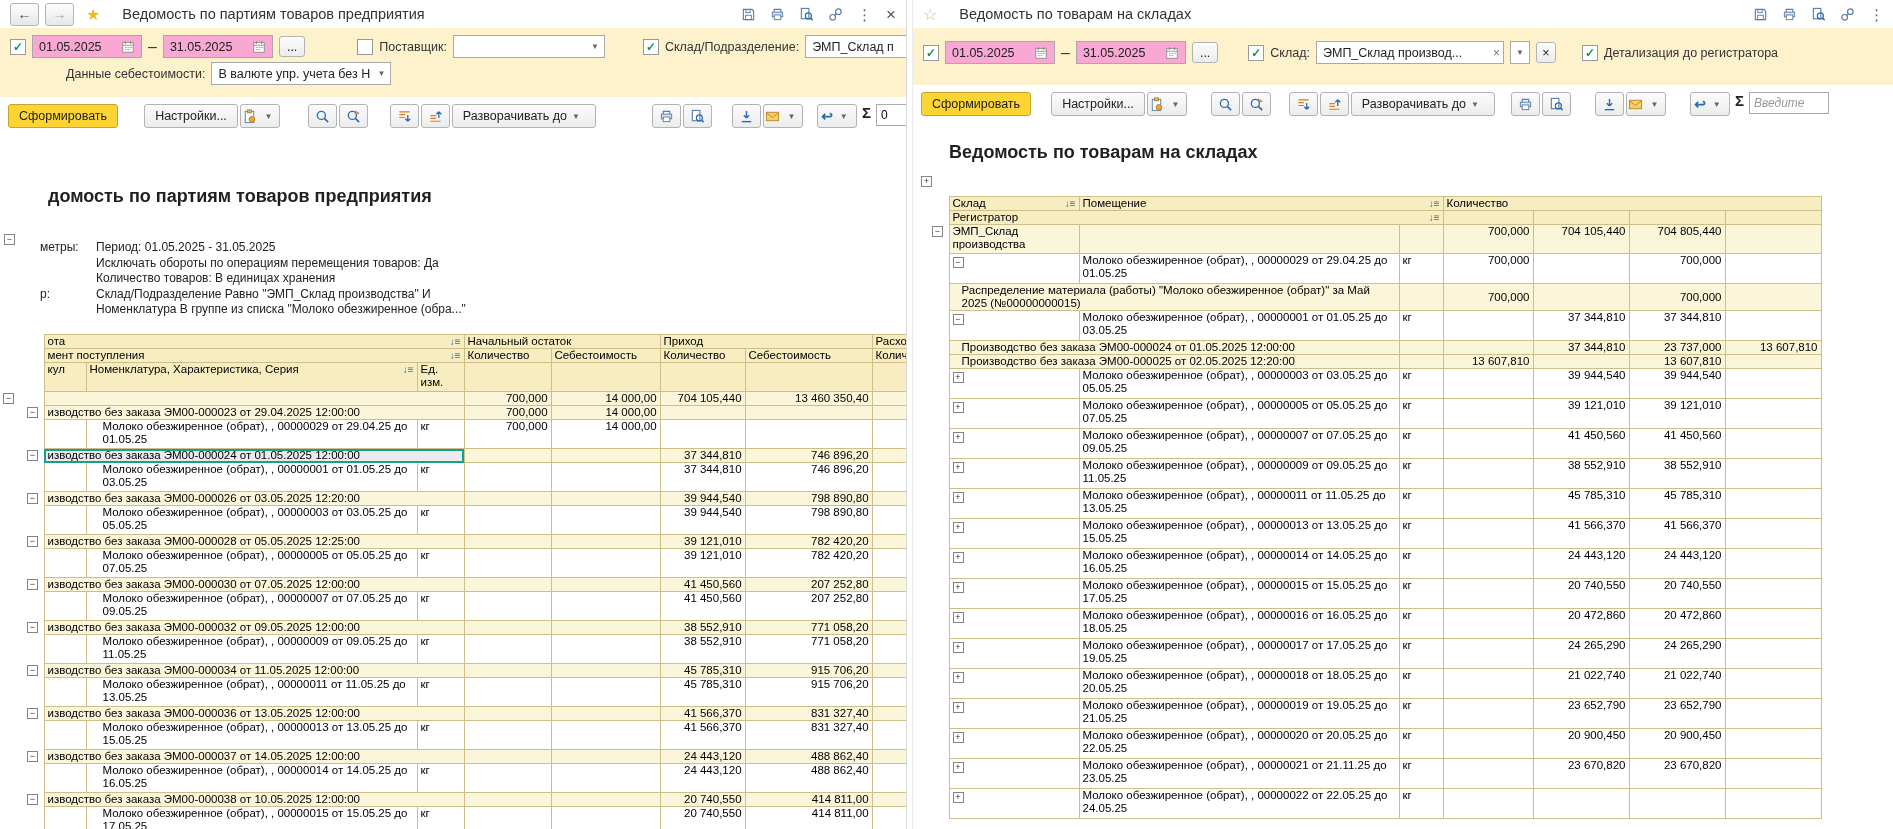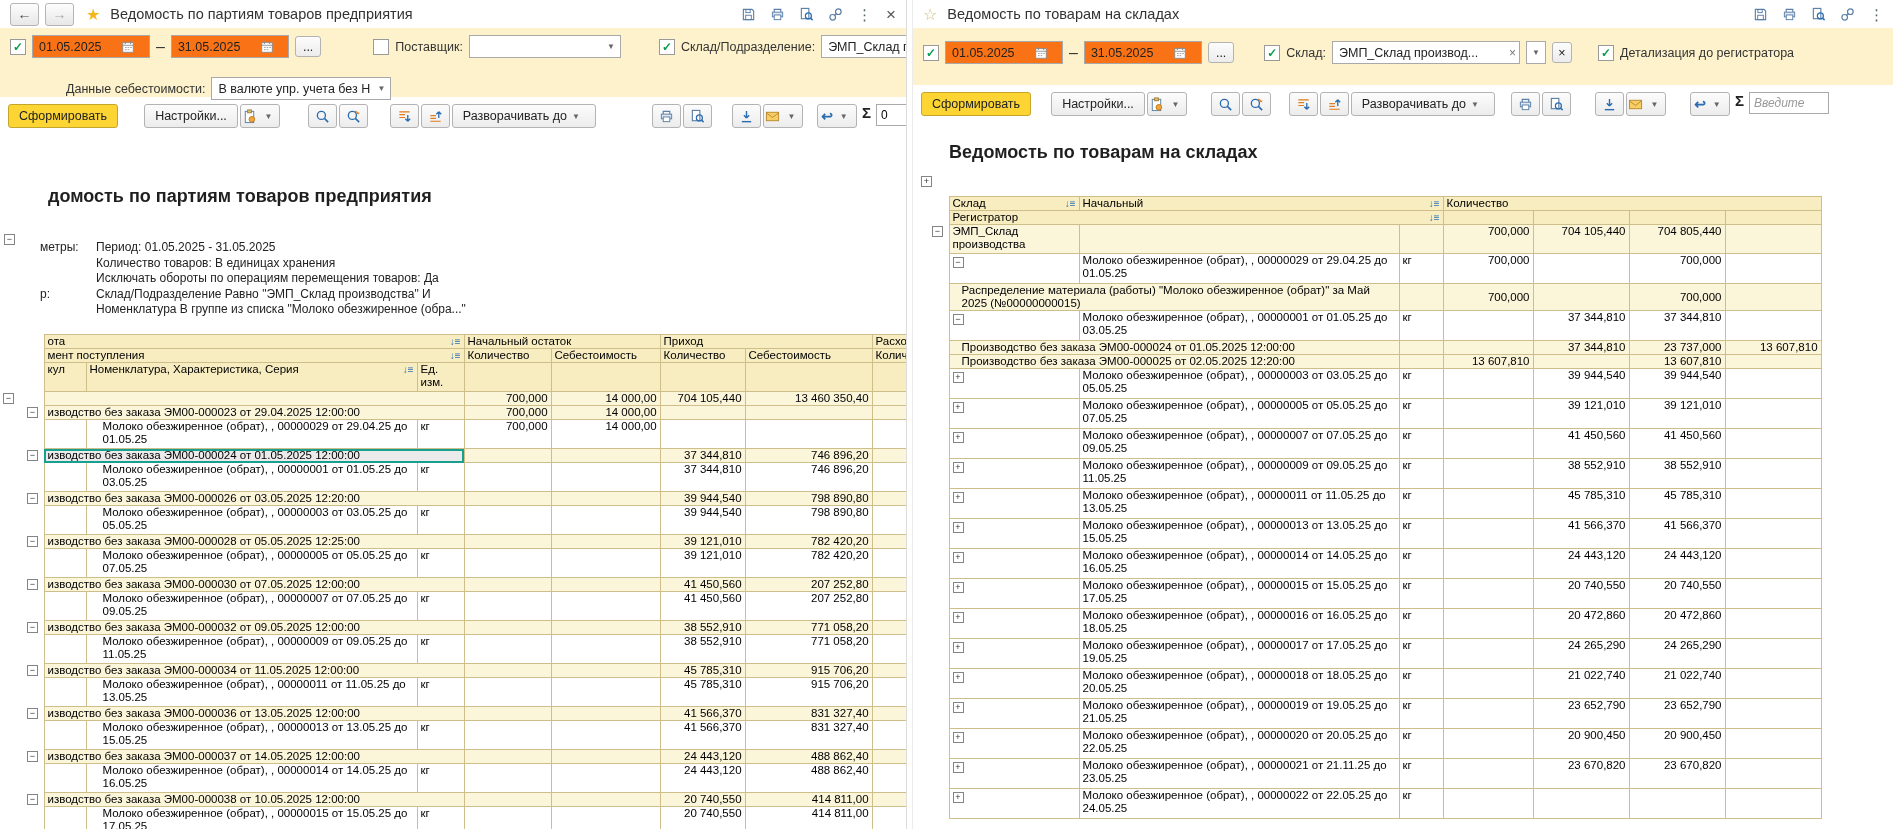--- a/index.html
+++ b/index.html
@@ -11,37 +11,37 @@
 
   
   .titlebar{height:28px;display:flex;align-items:center;gap:6px;padding:0 10px;background:#fff}
   .navbtn{width:27px;height:21px;border:1px solid #b5b5b5;border-radius:3px;
           background:linear-gradient(#fdfdfd,#e7e7e7);display:inline-flex;align-items:center;
           justify-content:center;color:#444;font-size:14px;cursor:pointer}
   .navbtn.fwd{color:#a8a8a8}
   .star{font-size:16px;margin-left:6px}
   .star.filled{color:#f5b81c}
   .star.outline{color:#cdbd76}
-  .wtitle{font-size:14.5px;color:#333;margin-left:4px;white-space:nowrap}
+  .wtitle{font-size:14.5px;color:#333;margin-left:16px;white-space:nowrap}
   .tb-icons{margin-left:auto;display:flex;align-items:center;gap:14px}
   .dots{font-size:15px;color:#566;cursor:pointer;line-height:1}
   .closex{font-size:17px;color:#555;cursor:pointer;line-height:1}
 
   
   .band{background:#fdf2cb;padding:5px 10px 6px}
   #win-left .band{height:58px}
   #win-right .band{height:40px;padding-top:11px}
   .frow{display:flex;align-items:center;gap:6px;height:27px}
-  .frow.second{padding-left:56px;margin-top:15px}
+  .frow.second{padding-left:56px;margin-top:0}
   .flabel{font-size:12.5px;color:#333;white-space:nowrap}
   .cb{width:14px;height:14px;border:1px solid #9a9a9a;background:#fff;display:inline-flex;
       align-items:center;justify-content:center;font-size:12px;font-weight:bold;color:#0a9b4b;
       flex:none;cursor:pointer}
-  .dateinput{background:#f97316;border:1px solid #a9a9a9;height:21px;display:inline-flex;
-      align-items:center;justify-content:space-between;padding:0 14px 0 6px;width:96px;
+  .dateinput{background:#f9a8d4;border:1px solid #a9a9a9;height:21px;display:inline-flex;
+      align-items:center;justify-content:space-between;padding:0 6px 0 6px;width:96px;
       font-size:12.5px;flex:none;cursor:text}
   .dash{color:#333}
   .combo{background:#fff;border:1px solid #a9a9a9;height:21px;display:inline-flex;
       align-items:center;font-size:12.5px;flex:none;cursor:pointer}
   .combo .val{padding:0 4px 0 6px;white-space:nowrap;overflow:hidden}
   .caret{color:#666;font-size:8px;padding:0 5px;flex:none}
   .tagx{color:#777;font-size:12px;padding:0 3px;cursor:pointer}
   .btn{border:1px solid #b3b3b3;background:linear-gradient(#fcfcfc,#ececec);border-radius:3px;
       height:24px;font-size:12.5px;color:#222;padding:0 10px;font-family:inherit;cursor:pointer;
       display:inline-flex;align-items:center;justify-content:center;flex:none;white-space:nowrap}
@@ -318,25 +318,25 @@
   <div class="report">
     <span class="exp margin-exp">−</span>
     <div class="rtitle">домость по партиям товаров предприятия</div>
     <div class="params" id="left-params">
         <div class="prow">
           <span class="plabel">метры:</span>
           <span class="ptext">Период: 01.05.2025 - 31.05.2025</span>
         </div>
         <div class="prow">
           <span class="plabel"></span>
-          <span class="ptext">Количество товаров: В единицах хранения</span>
+          <span class="ptext">Исключать обороты по операциям перемещения товаров: Да</span>
         </div>
         <div class="prow">
           <span class="plabel"></span>
-          <span class="ptext">Исключать обороты по операциям перемещения товаров: Да</span>
+          <span class="ptext">Количество товаров: В единицах хранения</span>
         </div>
         <div class="prow">
           <span class="plabel">р:</span>
           <span class="ptext">Склад/Подразделение Равно "ЭМП_Склад производства" И</span>
         </div>
         <div class="prow">
           <span class="plabel"></span>
           <span class="ptext">Номенклатура В группе из списка "Молоко обезжиренное (обра..."</span>
         </div>
       </div>
@@ -820,21 +820,21 @@
           <tr class="hr1">
             <td class="hc gut"></td>
             <td class="hc">
                 <div class="hflex">
                   <span>Склад</span>
                   <span class="sort">↓≡</span>
                 </div>
               </td>
             <td class="hc" colspan="2">
                 <div class="hflex">
-                  <span>Начальный</span>
+                  <span>Помещение</span>
                   <span class="sort">↓≡</span>
                 </div>
               </td>
             <td class="hc" colspan="4">Количество</td>
           </tr>
           <tr class="hr3">
             <td class="hc gut"></td>
             <td class="hc" colspan="3">
                 <div class="hflex">
                   <span>Регистратор</span>

